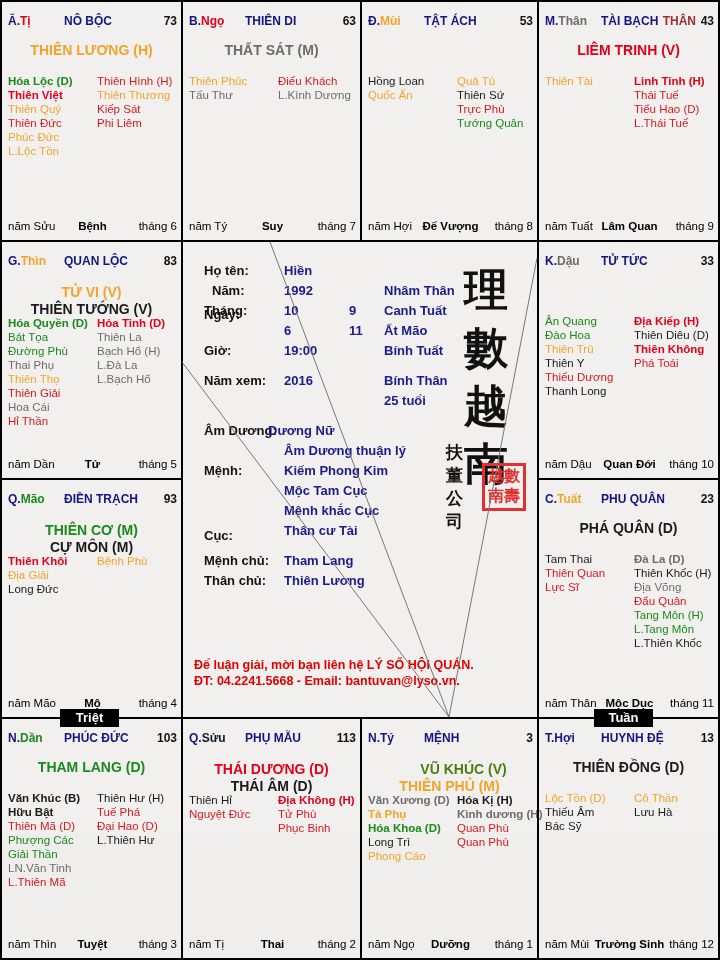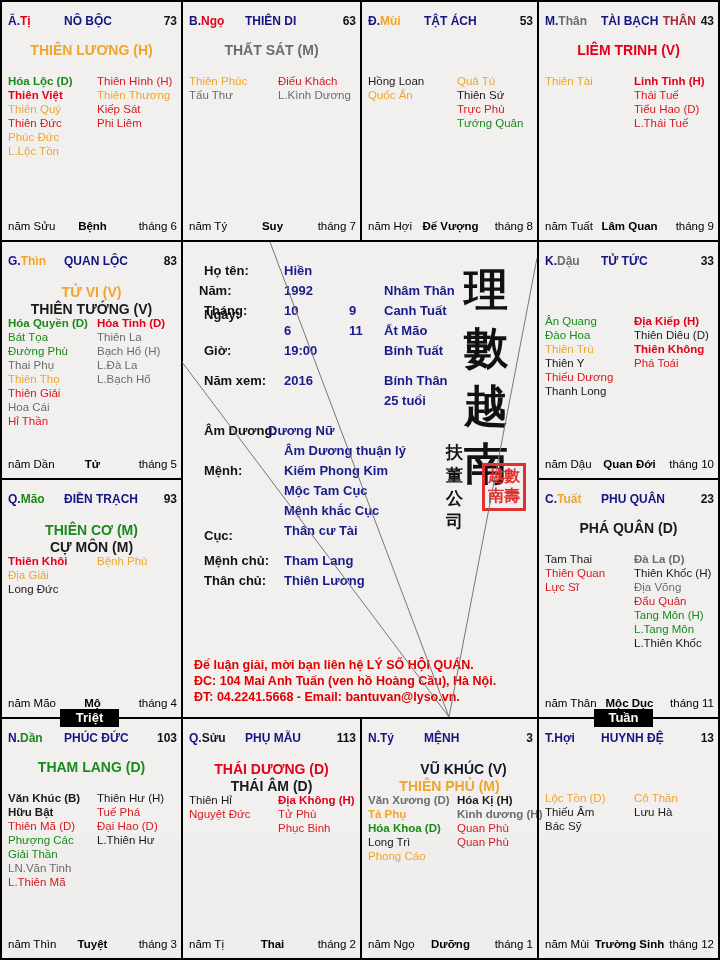--- a/index.html
+++ b/index.html
@@ -312,21 +312,21 @@
         <span class="ts">Thai</span>
         <span class="mo">tháng 2</span>
       </div>
     </div>
   <div class="cell" style="left:360px;top:717px;width:179px;height:243px;">
       <div class="hdr">
         <span class="branch"><span class="letter">N.</span><span style="color:#141483">Tý</span></span>
         <span class="palace">MỆNH</span>
         <span class="num">3</span>
       </div>
-      <div class="main" style="top: 42px; color: #0f172a; padding-left: 28px;">VŨ KHÚC (V)</div>
+      <div class="main" style="top: 42px; color: #4d7c0f; padding-left: 28px;">VŨ KHÚC (V)</div>
       <div class="main" style="top: 59px; color: rgb(240, 165, 42);">THIÊN PHỦ (M)</div>
       <div class="stars" style="top: 74px;">
         <div class="col l">
           <span class="star b" style="color: rgb(108, 108, 108);">Văn Xương (D)</span>
           <span class="star b" style="color: rgb(240, 165, 42);">Tả Phụ</span>
           <span class="star b" style="color: rgb(26, 138, 26);">Hóa Khoa (D)</span>
           <span class="star" style="color: rgb(26, 26, 26);">Long Trì</span>
           <span class="star" style="color: rgb(240, 165, 42);">Phong Cáo</span>
         </div>
         <div class="col r">
@@ -341,20 +341,21 @@
         <span class="ts">Dưỡng</span>
         <span class="mo">tháng 1</span>
       </div>
     </div>
   <div class="cell" style="left:537px;top:717px;width:183px;height:243px;">
       <div class="hdr">
         <span class="branch"><span class="letter">T.</span><span style="color:#141483">Hợi</span></span>
         <span class="palace">HUYNH ĐỆ</span>
         <span class="num">13</span>
       </div>
+      <div class="main" style="top: 40px; color: rgb(26, 26, 26);">THIÊN ĐỒNG (D)</div>
       <div class="stars" style="top: 72px;">
         <div class="col l">
           <span class="star" style="color: rgb(240, 165, 42);">Lộc Tồn (D)</span>
           <span class="star" style="color: rgb(26, 26, 26);">Thiếu Âm</span>
           <span class="star" style="color: rgb(26, 26, 26);">Bác Sỹ</span>
         </div>
         <div class="col r">
           <span class="star" style="color: rgb(240, 165, 42);">Cô Thần</span>
           <span class="star" style="color: rgb(26, 26, 26);">Lưu Hà</span>
         </div>
@@ -364,21 +365,21 @@
         <span class="ts">Trường Sinh</span>
         <span class="mo">tháng 12</span>
       </div>
     </div>
 
   <div class="cell" style="left:181px;top:240px;width:358px;height:479px;"></div>
   <div class="center">
     <div class="info-row" style="left:22px;top:22px;"><span class="lbl">Họ tên:</span></div>
     <div class="info-row val" style="left:102px;top:22px;">Hiền</div>
 
-    <div class="info-row lbl" style="left:17px;top:42px;">Năm:</div>
+    <div class="info-row lbl" style="left:30px;top:42px;">Năm:</div>
     <div class="info-row val" style="left:102px;top:42px;">1992</div>
     <div class="info-row val" style="left:202px;top:42px;">Nhâm Thân</div>
 
     <div class="info-row lbl" style="left:22px;top:62px;">Tháng:</div>
     <div class="info-row val" style="left:102px;top:62px;">10</div>
     <div class="info-row val" style="left:167px;top:62px;">9</div>
     <div class="info-row val" style="left:202px;top:62px;">Canh Tuất</div>
 
     <div class="info-row lbl" style="left:22px;top:66px;">Ngày:</div>
     <div class="info-row val" style="left:102px;top:82px;">6</div>
@@ -410,21 +411,20 @@
     <div class="info-row val" style="left:102px;top:312px;">Tham Lang</div>
     <div class="info-row lbl" style="left:22px;top:332px;">Thân chủ:</div>
     <div class="info-row val" style="left:102px;top:332px;">Thiên Lương</div>
 
     <div class="calli">理數越南</div>
     <div class="small-calli">扶董公司</div>
     <div class="seal">越數南壽</div>
 
     <div class="contact">
       <div>Để luận giải, mời bạn liên hệ LÝ SỐ HỘI QUÁN.</div>
-      <div>ĐC: 104 Mai Anh Tuấn (ven hồ Hoàng Cầu), Hà Nội.</div>
       <div>ĐT: 04.2241.5668 - Email: bantuvan@lyso.vn.</div>
     </div>
   </div>
 
   <div class="tag" style="left:60px;top:709px;">Triệt</div>
   <div class="tag" style="left:594px;top:709px;">Tuần</div>
 
   <svg class="lines" viewBox="0 0 720 960">
     <line x1="270" y1="242" x2="449" y2="717" stroke="#777" stroke-width="1"></line>
     <line x1="182" y1="362" x2="449" y2="717" stroke="#777" stroke-width="1"></line>

